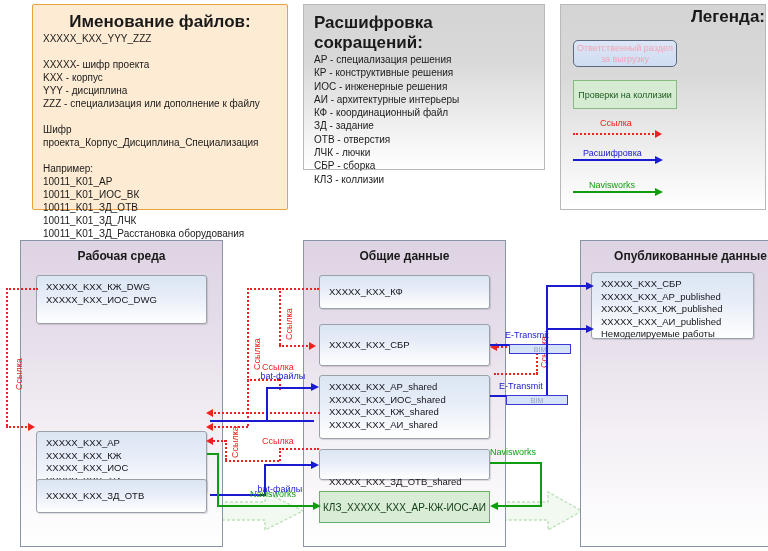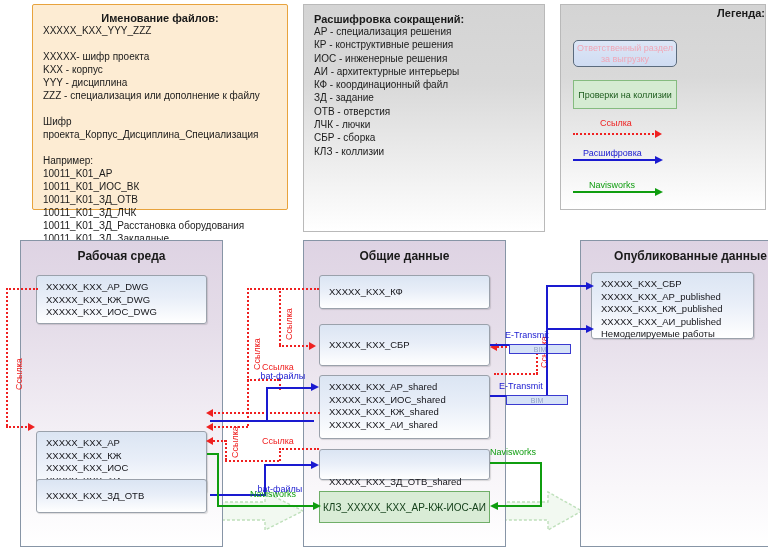--- a/index.html
+++ b/index.html
@@ -15,32 +15,32 @@
   
   .panel { position: absolute; }
 
   .panel-naming {
     left: 32px; top: 4px; width: 256px; height: 206px;
     background: #fdecd3;
     border: 1px solid #e8a33d;
     border-radius: 2px;
   }
   .panel-abbr {
-    left: 303px; top: 4px; width: 242px; height: 228px;
+    left: 303px; top: 4px; width: 242px; height: 166px;
     background: linear-gradient(180deg, #d4d4d4 0%, #d9d9d9 35%, #ffffff 100%);
     border: 1px solid #b9b9b9;
   }
   .panel-legend {
     left: 560px; top: 4px; width: 206px; height: 206px;
     background: linear-gradient(180deg, #d4d4d4 0%, #d9d9d9 35%, #ffffff 100%);
     border: 1px solid #b9b9b9;
   }
 
   .panel-title {
-    font-size: 11px; font-weight: bold; color: #1a1a1a;
+    font-size: 17px; font-weight: bold; color: #1a1a1a;
   }
   .naming-title { text-align: center; padding-top: 7px; }
   .panel-body {
     font-size: 10px; color: #1a1a1a; line-height: 13px;
     padding: 0 10px;
   }
   .naming-body { padding: 0 10px; }
   .abbr-inner { padding: 8px 0 0 10px; }
   .abbr-list { font-size: 10px; line-height: 13.3px; color: #1a1a1a; }
   .legend-inner { padding: 2px 0 0 12px; text-align: right; }
@@ -207,21 +207,20 @@
     <div class="blockarrow" style="left:500px; top:250px;">
       <svg width="84" height="42" viewBox="0 0 84 42">
         <path d="M2,12 L48,12 L48,2 L82,21 L48,40 L48,30 L2,30 Z" fill="#f2f9f1" stroke="#bfe0bb" stroke-width="1.4" stroke-dasharray="3,2"></path>
       </svg>
     </div>
 
     <div class="zone zone-work">
       <div class="zone-title">Рабочая среда</div>
     </div>
     <div class="fbox" style="left:36px; top:35px; width:171px; height:49px;">
-      <div>XXXXX_KXX_АР_DWG</div>
       <div>XXXXX_KXX_КЖ_DWG</div>
       <div>XXXXX_KXX_ИОС_DWG</div>
     </div>
     <div class="fbox" style="left:36px; top:162px; width:171px; height:62px;margin-top:29px;">
       <div>XXXXX_KXX_АР</div>
       <div>XXXXX_KXX_КЖ</div>
       <div>XXXXX_KXX_ИОС</div>
       <div>XXXXX_KXX_АИ</div>
     </div>
     <div class="fbox" style="left:36px; top:239px; width:171px; height:34px; padding-top:10px;">

